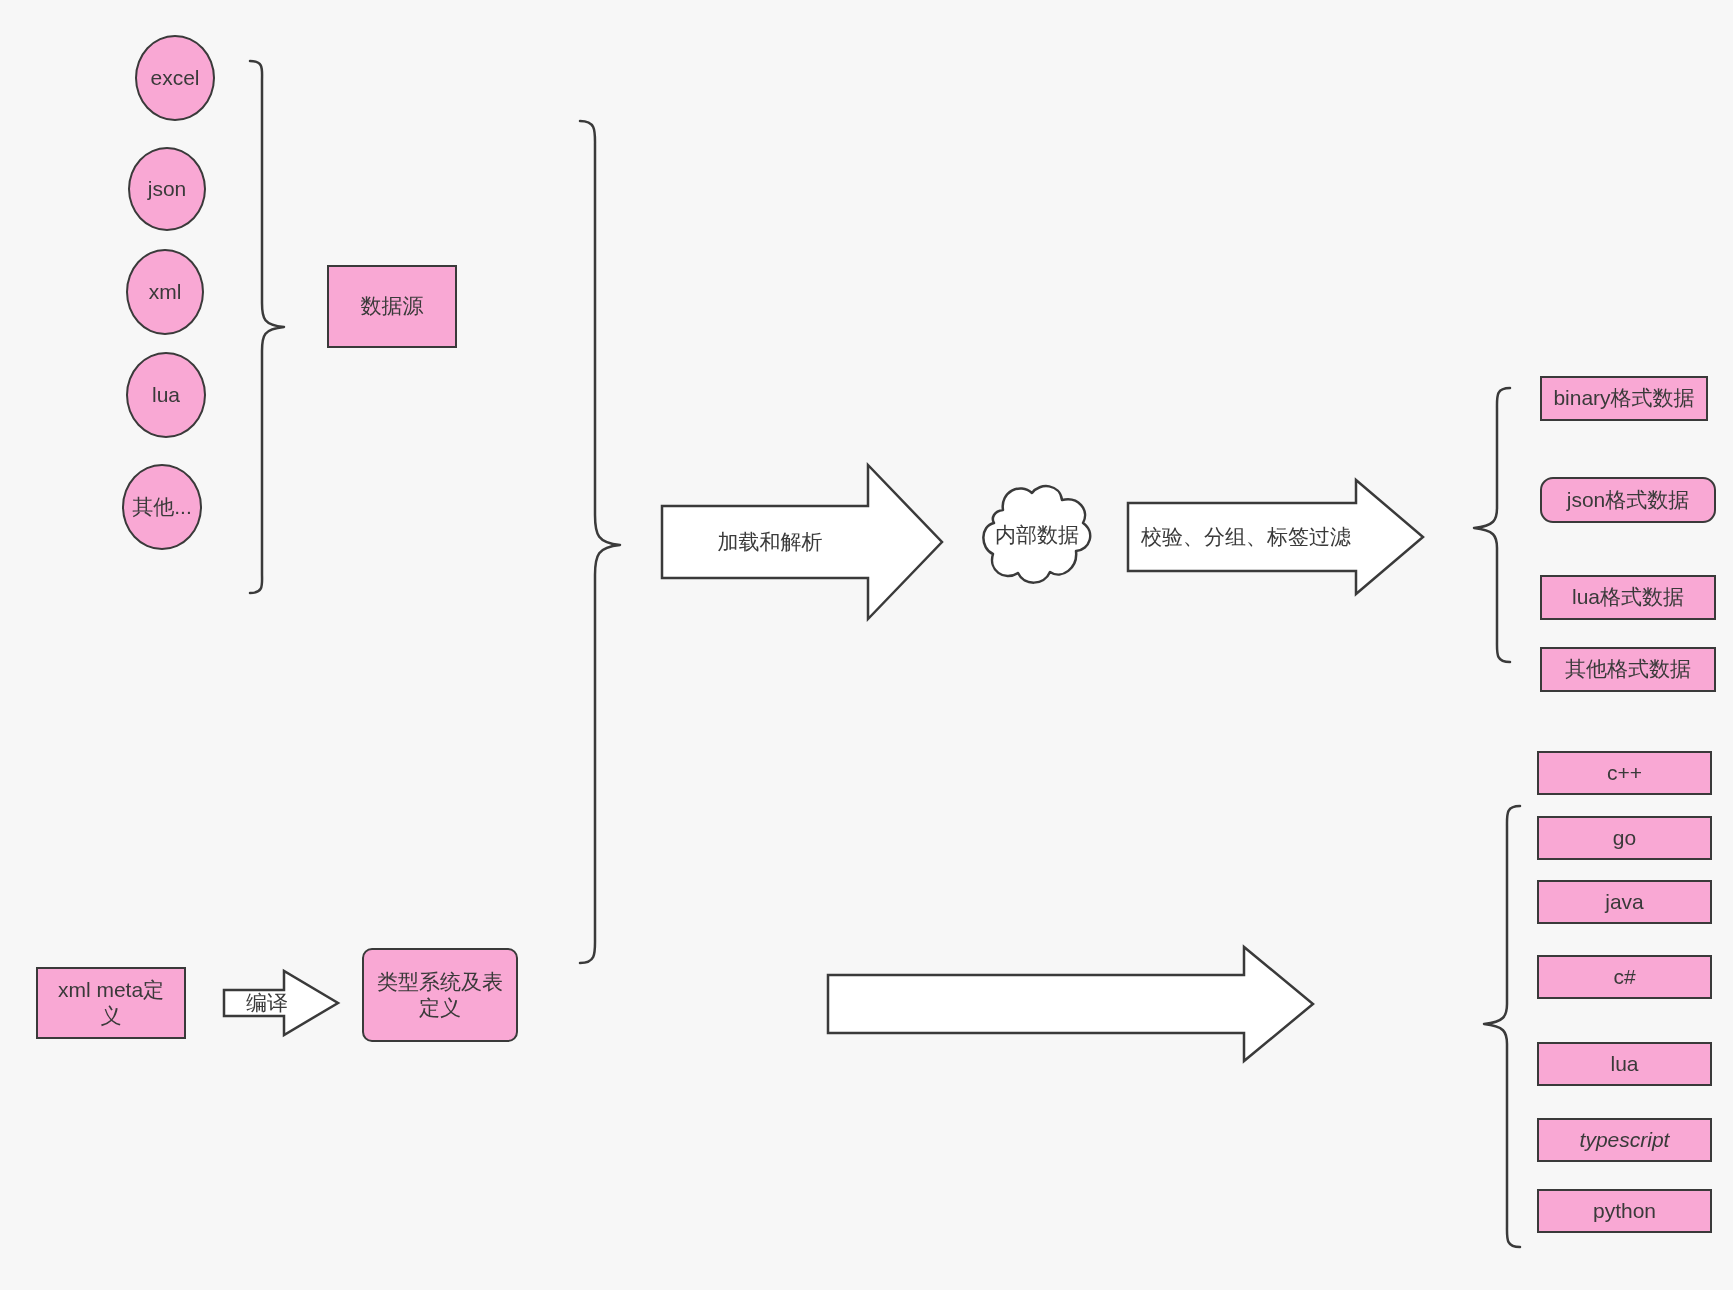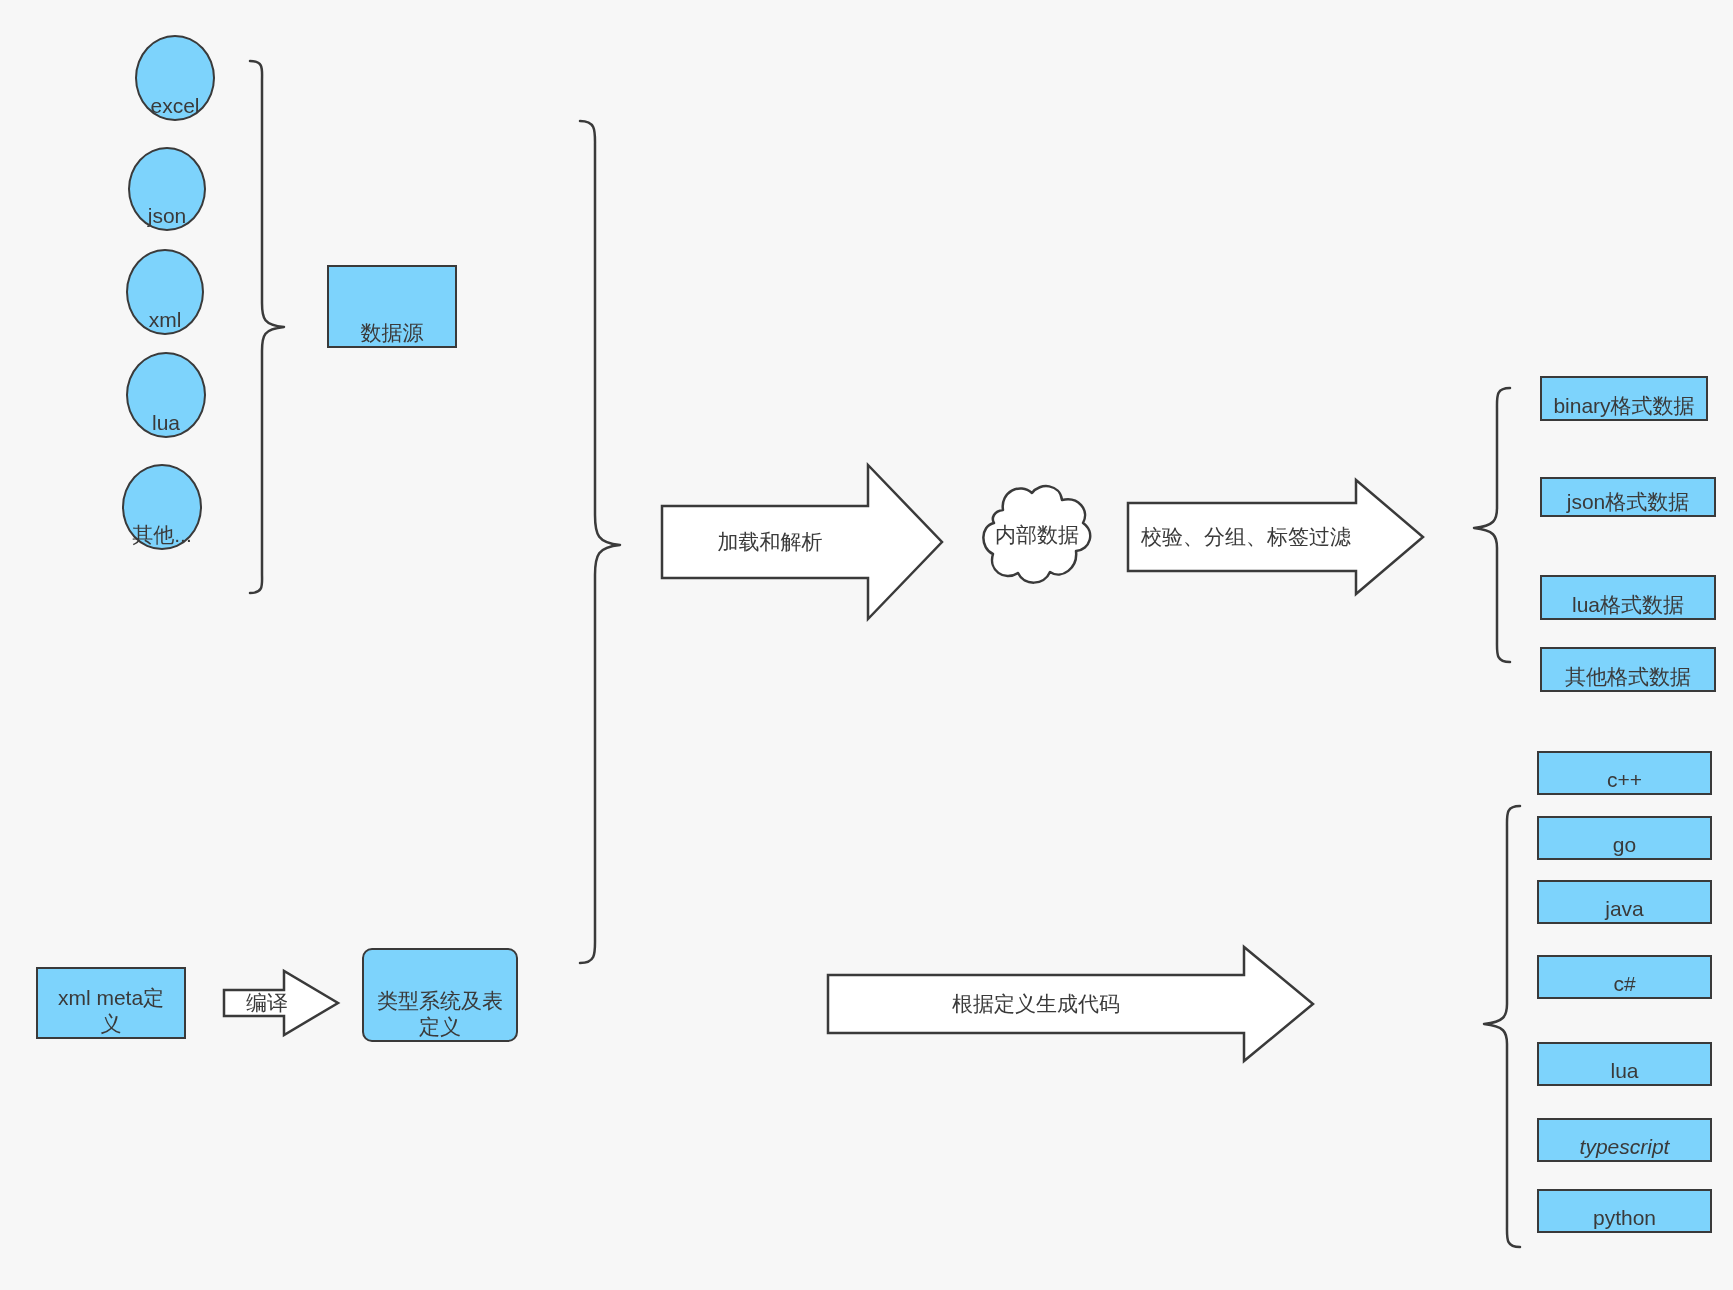--- a/index.html
+++ b/index.html
@@ -18,24 +18,24 @@
   #canvas {
     position: absolute;
     left: 0; top: 0;
     width: 1733px;
     height: 1290px;
   }
   .node {
     position: absolute;
     box-sizing: border-box;
     display: flex;
-    align-items: flex-end;
+    align-items: center;
     justify-content: center;
     text-align: center;
-    background: #7dd3fc;
+    background: #f9a8d4;
     border: 2.5px solid #3a3a3a;
     color: #3a3a3a;
     line-height: 1.25;
   }
   .ellipse {
     border-radius: 50%;
     font-size: 21px;
   }
   .rect {
     font-size: 21px;
@@ -150,36 +150,33 @@
     <span>校验、分组、标签过滤</span>
   </div>
 
   <svg class="shape" style="left:1468px; top:382px;" width="50" height="288" viewBox="0 0 50 288">
     <path class="stroke" d="M 42 6 C 28 6 29 14 29 26 L 29 126 C 29 138 26 144 6 146 C 26 148 29 154 29 166 L 29 260 C 29 272 28 280 42 280"></path>
   </svg>
 
   <div class="node rect" style="left:1540px; top:376px; width:168px; height:45px;">
     <span>binary格式数据</span>
   </div>
-  <div class="node rect" style="left:1540px; top:477px; width:176px; height:40px;">
+  <div class="node rect" style="left:1540px; top:477px; width:176px; height:46px;border-radius:13px;">
     <span>json格式数据</span>
   </div>
   <div class="node rect" style="left:1540px; top:575px; width:176px; height:45px;">
     <span>lua格式数据</span>
   </div>
   <div class="node rect" style="left:1540px; top:647px; width:176px; height:45px;">
     <span>其他格式数据</span>
   </div>
 
   <svg class="shape" style="left:826px; top:944px;" width="490" height="120" viewBox="0 0 490 120">
     <path class="arrowfill" d="M 2 31 L 418 31 L 418 3 L 487 60 L 418 117 L 418 89 L 2 89 Z"></path>
   </svg>
-  <div class="arrow-label" style="left:826px; top:944px; width:420px; height:120px;">
-    <span>根据定义生成代码</span>
-  </div>
 
   <svg class="shape" style="left:1478px; top:800px;" width="50" height="455" viewBox="0 0 50 455">
     <path class="stroke" d="M 42 6 C 28 6 29 14 29 26 L 29 204 C 29 216 26 222 6 224 C 26 226 29 232 29 244 L 29 427 C 29 439 28 447 42 447"></path>
   </svg>
 
   <div class="node rect" style="left:1537px; top:751px; width:175px; height:44px;">
     <span>c++</span>
   </div>
   <div class="node rect" style="left:1537px; top:816px; width:175px; height:44px;">
     <span>go</span>

